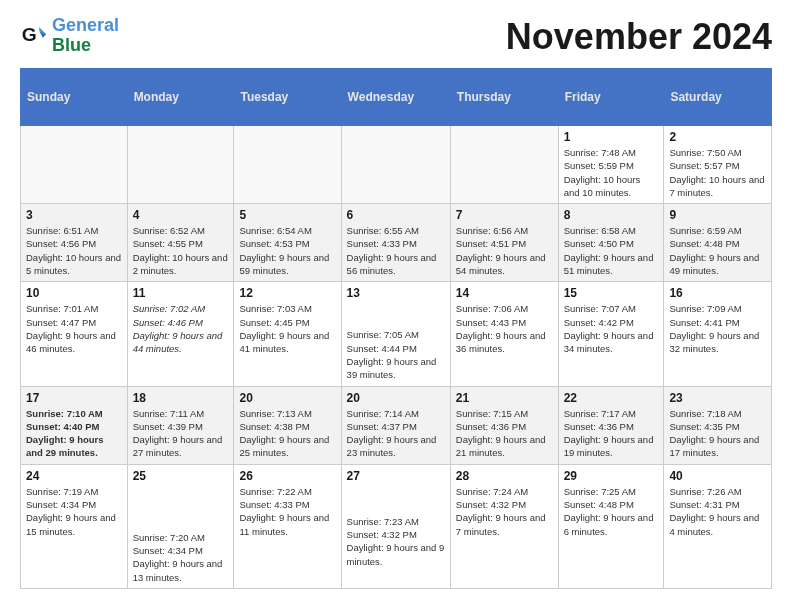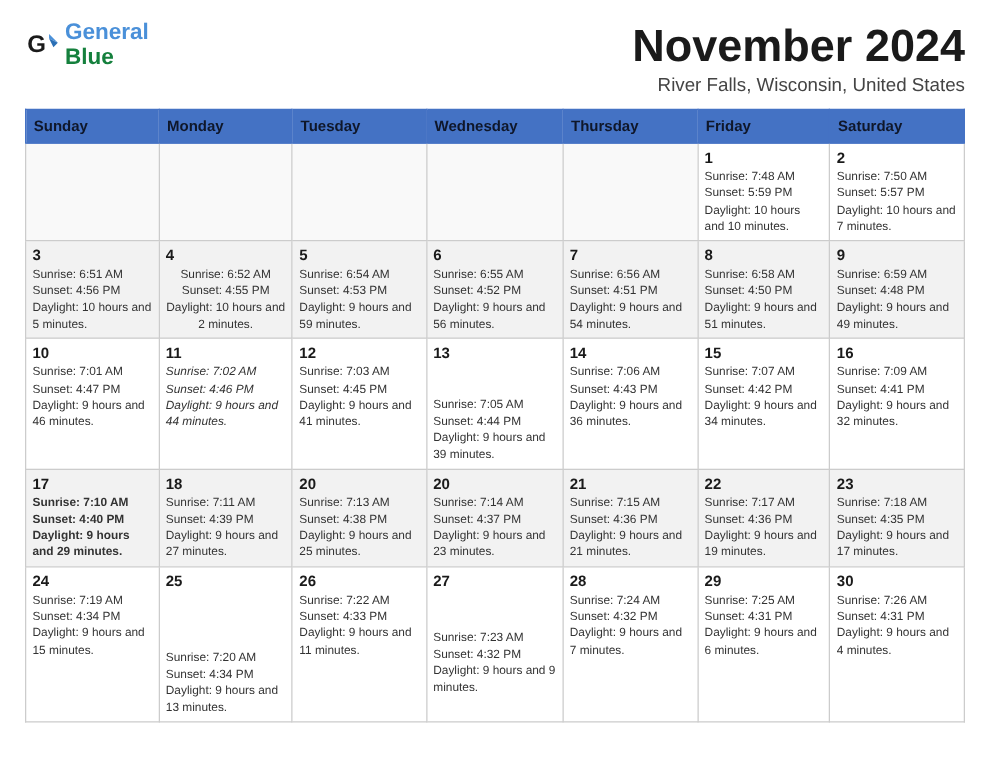--- a/index.html
+++ b/index.html
@@ -28,44 +28,44 @@
       line-height: 1.1;
     }
     .logo-text span {
       color: #4a90d9;
     }
     .logo-icon {
       width: 28px;
       height: 28px;
     }
     .title-section {
-      text-align: right;
+      text-align: left;
     }
     .month-title {
       font-size: 36px;
       font-weight: bold;
       color: #1a1a1a;
     }
     .location-subtitle {
       font-size: 15px;
       color: #444;
       margin-top: 2px;
     }
     .calendar-table {
       width: 100%;
       border-collapse: collapse;
       border: 1px solid #ccc;
     }
     .calendar-table th {
       background-color: #4472c4;
-      color: #0f172a;
+      color: #e5e5e5;
       font-size: 12px;
       font-weight: bold;
       text-align: left;
-      padding: 6px 6px;
+      padding: 21px 6px;
       border: 1px solid #4472c4;
     }
     .calendar-table td {
       vertical-align: top;
       width: 113px;
       min-height: 80px;
       border: 1px solid #ccc;
       padding: 4px 5px;
       font-size: 10px;
       color: #333;
@@ -107,21 +107,20 @@
       <div class="logo-text">
         <span>General</span>
       </div>
       <div class="logo-text">
         <span style="color:#15803d;">Blue</span>
       </div>
     </div>
   </div>
   <div class="title-section">
     <div class="month-title">November 2024</div>
-    <div class="location-subtitle">River Falls, Wisconsin, United States</div>
   </div>
 </div>
 
 <table class="calendar-table">
   <thead>
     <tr>
     <th>Sunday</th>
         <th>Monday</th>
         <th>Tuesday</th>
         <th>Wednesday</th>
@@ -152,34 +151,34 @@
       </tr>
       <tr>
         <td>
           <span class="day-number">3</span>
           <div class="day-info" style="white-space: pre-line;">Sunrise: 6:51 AM
 Sunset: 4:56 PM
 Daylight: 10 hours and 5 minutes.</div>
         </td>
         <td>
           <span class="day-number">4</span>
-          <div class="day-info" style="white-space: pre-line; text-align: center;">Sunrise: 6:52 AM
+          <div class="day-info" style="white-space: pre-line;">Sunrise: 6:52 AM
 Sunset: 4:55 PM
 Daylight: 10 hours and 2 minutes.</div>
         </td>
         <td>
           <span class="day-number">5</span>
           <div class="day-info" style="white-space: pre-line;">Sunrise: 6:54 AM
 Sunset: 4:53 PM
 Daylight: 9 hours and 59 minutes.</div>
         </td>
         <td>
           <span class="day-number">6</span>
           <div class="day-info" style="white-space: pre-line;">Sunrise: 6:55 AM
-Sunset: 4:52 PM
+Sunset: 4:33 PM
 Daylight: 9 hours and 56 minutes.</div>
         </td>
         <td>
           <span class="day-number">7</span>
           <div class="day-info" style="white-space: pre-line;">Sunrise: 6:56 AM
 Sunset: 4:51 PM
 Daylight: 9 hours and 54 minutes.</div>
         </td>
         <td>
           <span class="day-number">8</span>
@@ -309,24 +308,24 @@
         </td>
         <td>
           <span class="day-number">28</span>
           <div class="day-info" style="white-space: pre-line;">Sunrise: 7:24 AM
 Sunset: 4:32 PM
 Daylight: 9 hours and 7 minutes.</div>
         </td>
         <td>
           <span class="day-number">29</span>
           <div class="day-info" style="white-space: pre-line;">Sunrise: 7:25 AM
-Sunset: 4:31 PM
+Sunset: 4:48 PM
 Daylight: 9 hours and 6 minutes.</div>
         </td>
         <td>
-          <span class="day-number">30</span>
+          <span class="day-number">40</span>
           <div class="day-info" style="white-space: pre-line;">Sunrise: 7:26 AM
 Sunset: 4:31 PM
 Daylight: 9 hours and 4 minutes.</div>
         </td>
       </tr>
     </tbody>
 </table>
 
 </body></html>

